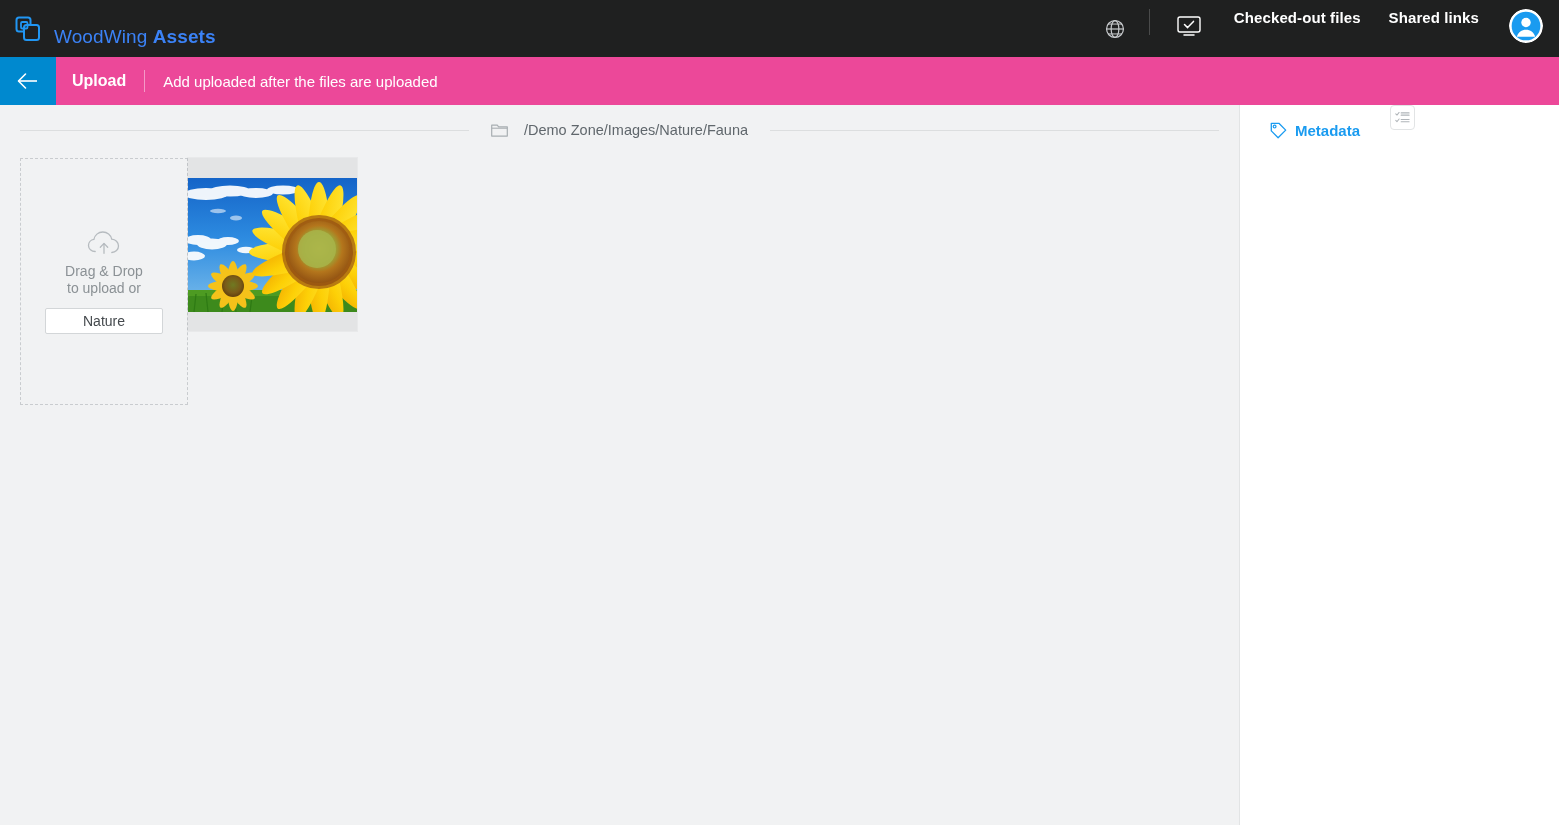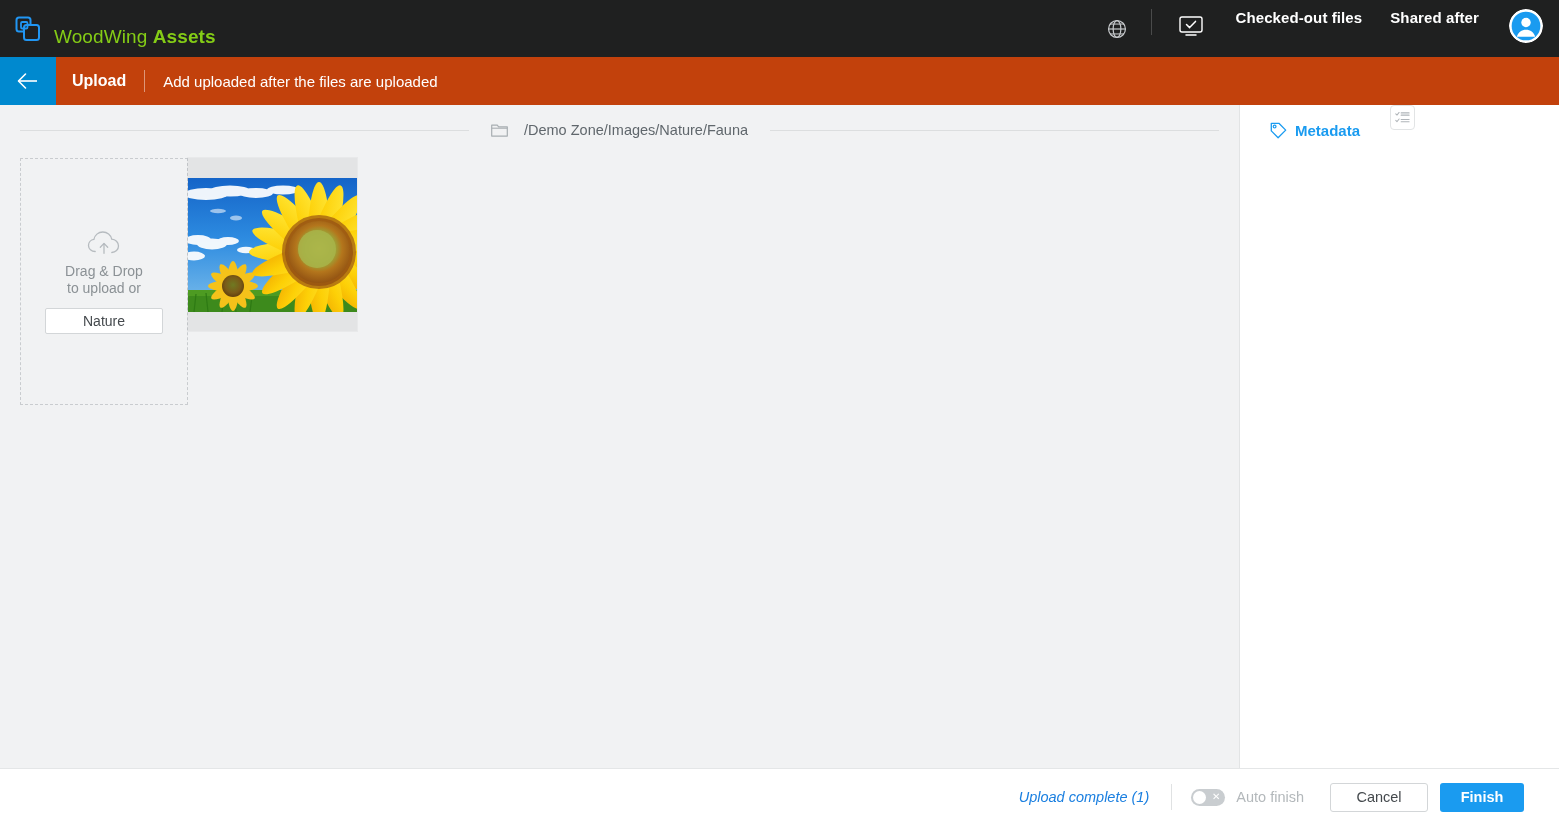--- a/index.html
+++ b/index.html
@@ -14,38 +14,38 @@
   
   .topbar {
     height: 57px; min-height: 57px;
     background: #1f2020;
     display: flex; align-items: center;
     padding: 0 16px 0 14px;
     position: relative; z-index: 5;
   }
   .brand { display: flex; align-items: center; gap: 12px; }
   .brand-logo { width: 28px; height: 28px; display: block; }
-  .brand-text { color: #84cc16; font-size: 19px; letter-spacing: .1px; white-space: nowrap; margin-top: 17px; }
+  .brand-text { color: #3b82f6; font-size: 19px; letter-spacing: .1px; white-space: nowrap; margin-top: 17px; }
   .brand-text .bold { font-weight: bold; }
   .topbar-spacer { flex: 1; }
   .topbar-right { display: flex; align-items: flex-start; gap: 0; }
   .globe-btn { width: 40px; height: 40px; display: flex; align-items: center; justify-content: center; cursor: pointer; }
   .vdivider { width: 1px; height: 26px; background: #4a4b4b; margin: 0 22px 0 14px; }
   .monitor-btn { width: 34px; height: 34px; display: flex; align-items: center; justify-content: center; cursor: pointer; margin-right: 14px; }
   .topnav-link {
     color: #ffffff; font-size: 15px; font-weight: bold;
     text-decoration: none; white-space: nowrap; cursor: pointer;
     padding: 0 14px; letter-spacing: .1px;
   }
   .avatar { width: 34px; height: 34px; border-radius: 50%; margin-left: 16px; cursor: pointer; display:block; }
 
   
   .bluebar {
     height: 48px; min-height: 48px;
-    background: #c2410c;
+    background: #ec4899;
     display: flex; align-items: center;
     color: #fff;
     position: relative; z-index: 4;
   }
   .back-btn {
     width: 56px; height: 48px; background: #0089cf;
     display: flex; align-items: center; justify-content: center;
     cursor: pointer;
   }
   .bluebar-title {
@@ -222,21 +222,21 @@
       </div>
       <div class="vdivider"></div>
       <div class="monitor-btn">
         <svg width="26" height="24" viewBox="0 0 26 24">
           <rect x="2" y="3" width="22" height="15" rx="2" fill="none" stroke="#ffffff" stroke-width="1.4"></rect>
           <polyline points="8.5,10.5 11.6,13.6 17.5,7.4" fill="none" stroke="#ffffff" stroke-width="1.5" stroke-linecap="round" stroke-linejoin="round"></polyline>
           <line x1="8" y1="21" x2="18" y2="21" stroke="#ffffff" stroke-width="1.5" stroke-linecap="round"></line>
         </svg>
       </div>
       <a class="topnav-link" href="#">Checked-out files</a>
-      <a class="topnav-link" href="#">Shared after</a>
+      <a class="topnav-link" href="#">Shared links</a>
       <svg class="avatar" viewBox="0 0 36 36">
         <circle cx="18" cy="18" r="18" fill="#ffffff"></circle>
         <circle cx="18" cy="18" r="15.2" fill="#1a9bf0"></circle>
         <circle cx="18" cy="14.3" r="5" fill="#ffffff"></circle>
         <path d="M8.2 29.5c1.6-5 5.2-7.6 9.8-7.6s8.2 2.6 9.8 7.6z" fill="#ffffff"></path>
       </svg>
     </div>
   </div>
 
   <div class="bluebar">
@@ -394,25 +394,14 @@
             <line x1="6.6" y1="5.5" x2="15" y2="5.5" stroke="#b0b5b9" stroke-width="1.2" stroke-linecap="round"></line>
             <line x1="6.6" y1="10.1" x2="15" y2="10.1" stroke="#b0b5b9" stroke-width="1.2" stroke-linecap="round"></line>
             <line x1="6.6" y1="12.5" x2="15" y2="12.5" stroke="#b0b5b9" stroke-width="1.2" stroke-linecap="round"></line>
           </svg>
         </div>
       </div>
 
     </div>
   </div>
 
-  <div class="bottombar">
-    <div class="upload-status">Upload complete (1)</div>
-    <div class="bb-sep"></div>
-    <div class="toggle">
-      <div class="toggle-knob"></div>
-      <div class="toggle-x">✕</div>
-    </div>
-    <div class="toggle-label">Auto finish</div>
-    <button class="cancel-btn">Cancel</button>
-    <button class="finish-btn">Finish</button>
-  </div>
 
 </div>
 
 </body></html>

